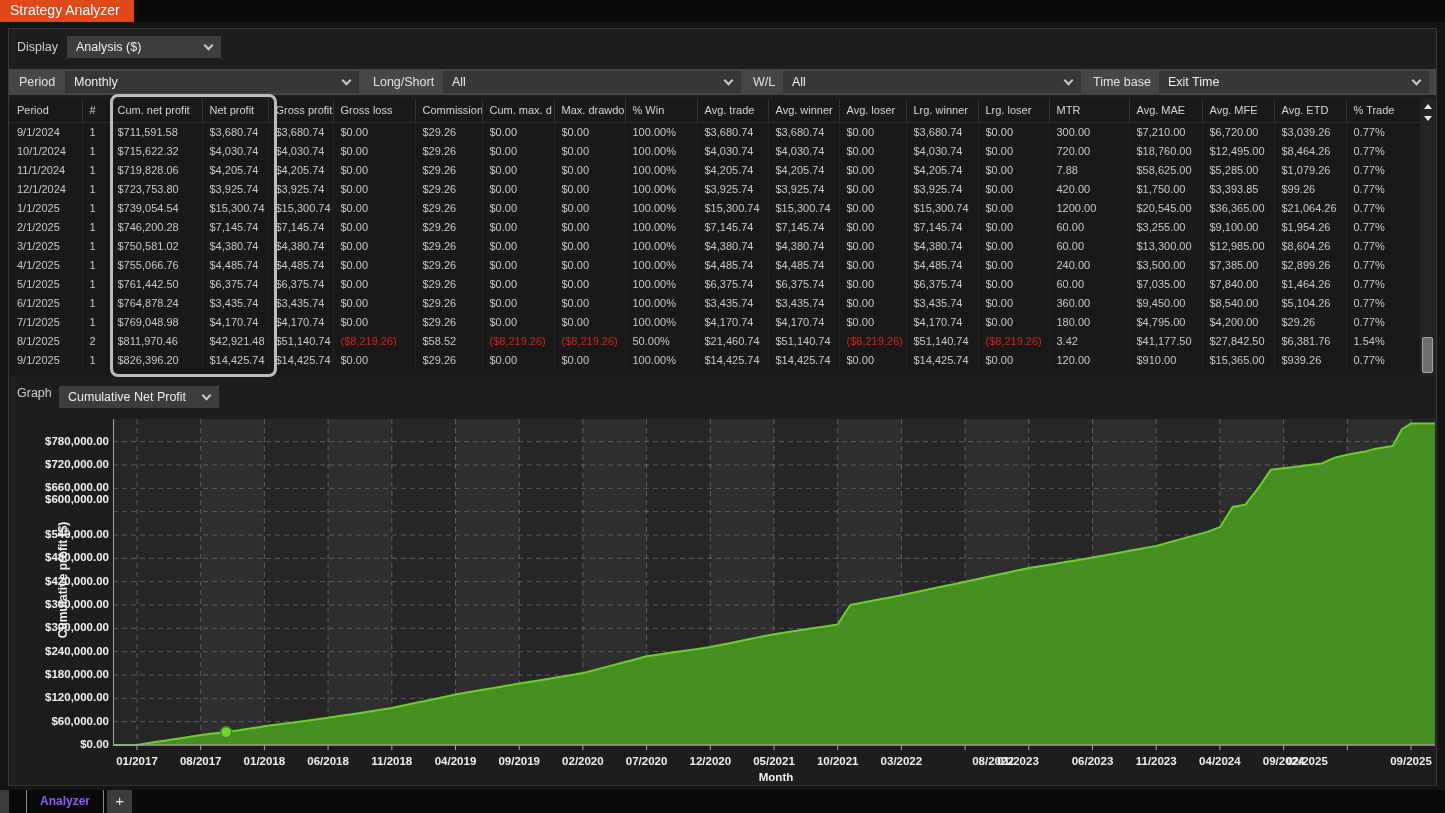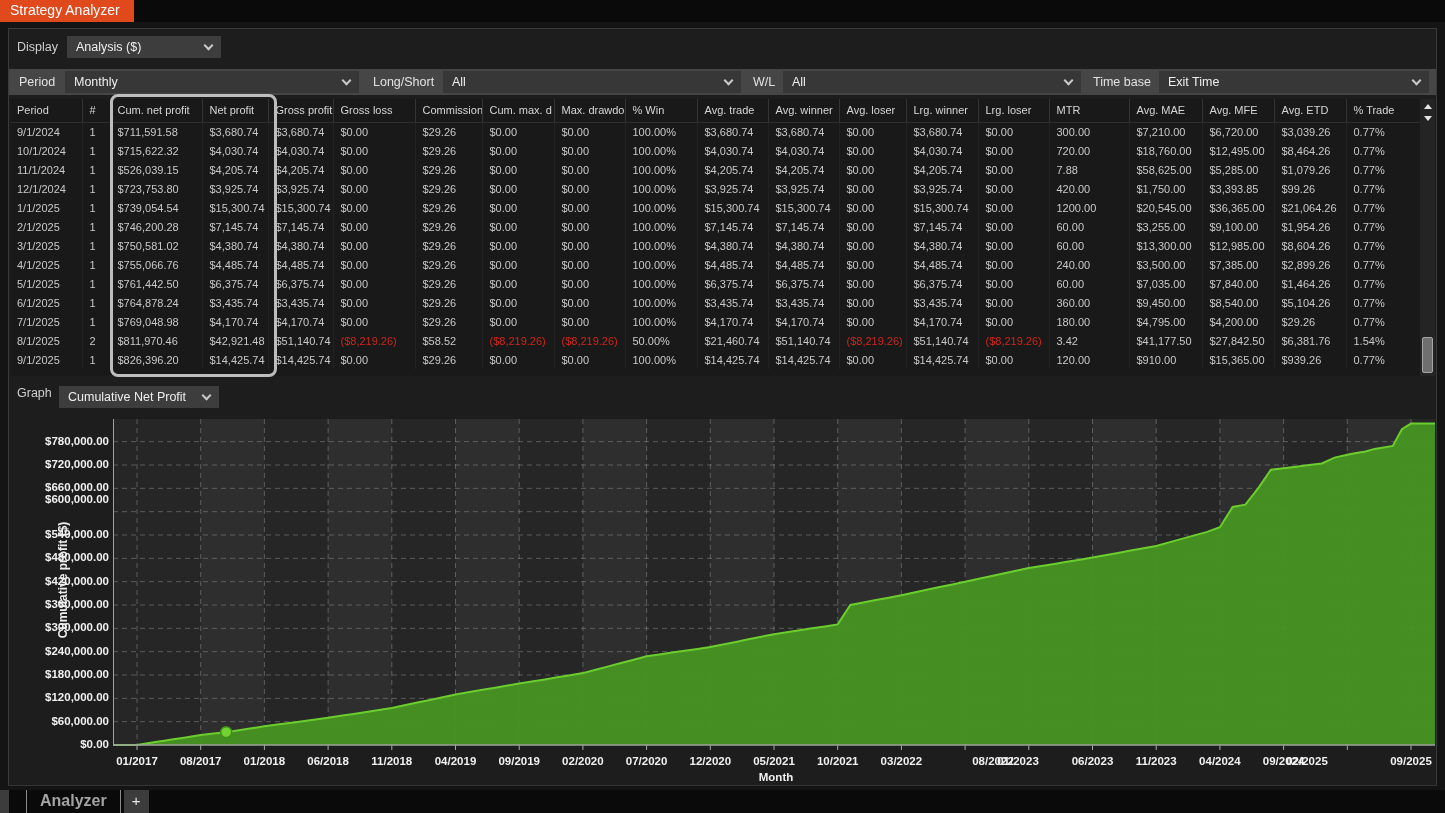--- a/index.html
+++ b/index.html
@@ -75,21 +75,21 @@
            color:#f0f0f0; font-size:11.5px; font-weight:bold; }
   .xtick { position:absolute; width:64px; text-align:center; color:#f0f0f0; font-size:11.5px; font-weight:bold; }
   .xlab  { position:absolute; width:80px; text-align:center; color:#f0f0f0; font-size:11.5px; font-weight:bold; }
   #plot { position:absolute; left:104px; top:2px; }
 
   
   .tabbar { position:absolute; left:0; bottom:0; width:100%; height:23px; background:#0a0a0a;
             display:flex; align-items:stretch; }
   .grip { width:9px; background:#3c3c3c; margin-right:17px; }
   .tab-analyzer { border-left:1px solid #8a8a8a; border-right:1px solid #8a8a8a; padding:0 13px;
-                  color:#a3a3a3; font-size:16px; font-weight:bold; line-height:22px; cursor:default; }
+                  color:#8b5cf6; font-size:12px; font-weight:bold; line-height:22px; cursor:default; }
   .tab-add { width:25px; background:#3c3c3c; margin-left:3px; color:#e8e8e8; font-size:15px;
              text-align:center; line-height:21px; cursor:default; }
 </style>
 </head>
 <body>
 
 <div class="app">
 
   <div class="topbar">
     <div class="win-tab">
@@ -219,21 +219,21 @@
               <td>$0.00</td>
               <td>720.00</td>
               <td>$18,760.00</td>
               <td>$12,495.00</td>
               <td>$8,464.26</td>
               <td>0.77%</td>
             </tr>
             <tr>
               <td>11/1/2024</td>
               <td>1</td>
-              <td>$526,039.15</td>
+              <td>$719,828.06</td>
               <td>$4,205.74</td>
               <td>$4,205.74</td>
               <td>$0.00</td>
               <td>$29.26</td>
               <td>$0.00</td>
               <td>$0.00</td>
               <td>100.00%</td>
               <td>$4,205.74</td>
               <td>$4,205.74</td>
               <td>$0.00</td>

